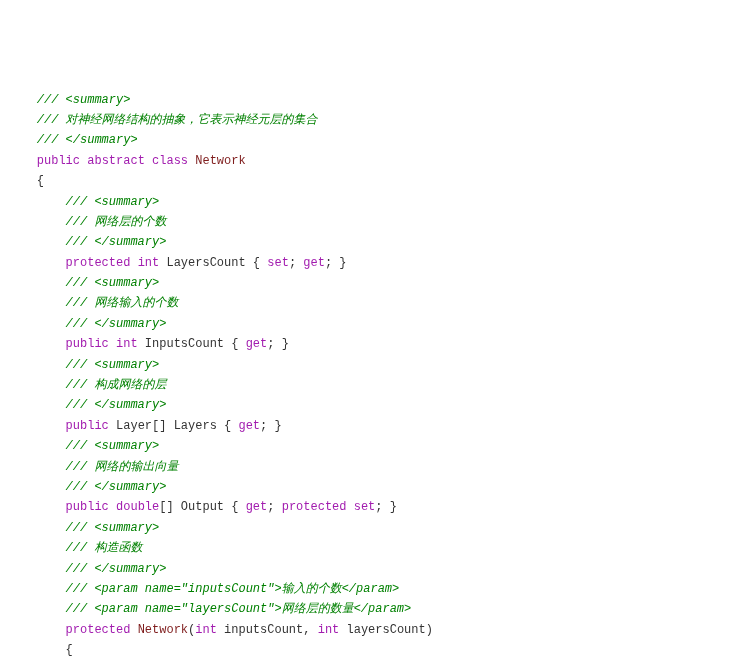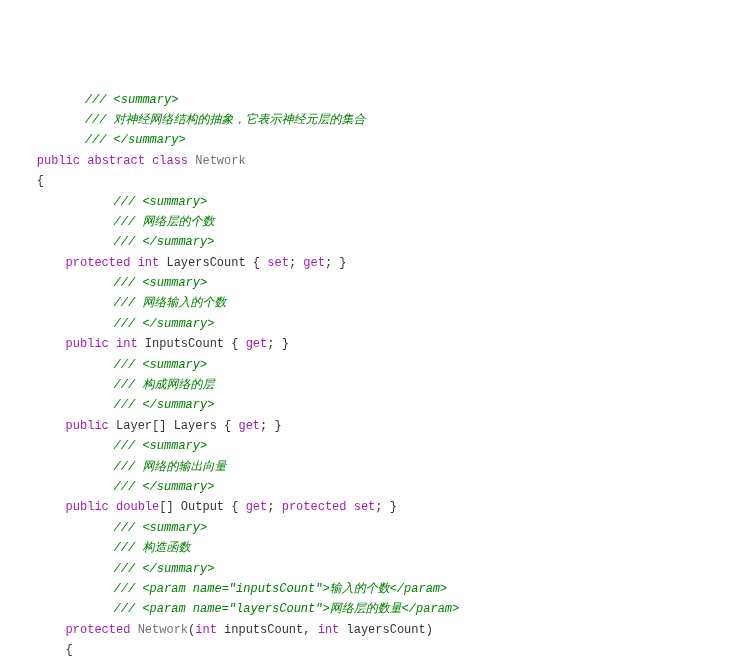--- a/index.html
+++ b/index.html
@@ -6,23 +6,23 @@
     margin: 0;
     padding: 8px;
     background: #ffffff;
     font-family: Consolas, Menlo, "Courier New", monospace;
     font-size: 12px;
     line-height: 1.7;
     color: #333333;
     white-space: pre;
   }
   .line { display: block; }
-  .cm  { color: #008000; font-style: italic; margin-left: 48px; }  
+  .cm  { color: #008000; font-style: italic; }  
   .kw  { color: #a21caf; }  
-  .ty  { color: #737373; }  
+  .ty  { color: #7f1d1d; }  
   .pl  { color: #333333; }
 </style>
 </head>
 <body>
 
 
 
 <div id="code-block"><span class="line">    <span class="cm">/// &lt;summary&gt;</span></span><span class="line">    <span class="cm">/// 对神经网络结构的抽象，它表示神经元层的集合</span></span><span class="line">    <span class="cm">/// &lt;/summary&gt;</span></span><span class="line">    <span class="kw">public</span><span class="pl"> </span><span class="kw">abstract</span><span class="pl"> </span><span class="kw">class</span><span class="pl"> </span><span class="ty">Network</span></span><span class="line">    <span class="pl">{</span></span><span class="line">        <span class="cm">/// &lt;summary&gt;</span></span><span class="line">        <span class="cm">/// 网络层的个数</span></span><span class="line">        <span class="cm">/// &lt;/summary&gt;</span></span><span class="line">        <span class="kw">protected</span><span class="pl"> </span><span class="kw">int</span><span class="pl"> LayersCount { </span><span class="kw">set</span><span class="pl">; </span><span class="kw">get</span><span class="pl">; }</span></span><span class="line"><span class="pl"></span></span><span class="line">        <span class="cm">/// &lt;summary&gt;</span></span><span class="line">        <span class="cm">/// 网络输入的个数</span></span><span class="line">        <span class="cm">/// &lt;/summary&gt;</span></span><span class="line">        <span class="kw">public</span><span class="pl"> </span><span class="kw">int</span><span class="pl"> InputsCount { </span><span class="kw">get</span><span class="pl">; }</span></span><span class="line"><span class="pl"></span></span><span class="line">        <span class="cm">/// &lt;summary&gt;</span></span><span class="line">        <span class="cm">/// 构成网络的层</span></span><span class="line">        <span class="cm">/// &lt;/summary&gt;</span></span><span class="line">        <span class="kw">public</span><span class="pl"> Layer[] Layers { </span><span class="kw">get</span><span class="pl">; }</span></span><span class="line"><span class="pl"></span></span><span class="line">        <span class="cm">/// &lt;summary&gt;</span></span><span class="line">        <span class="cm">/// 网络的输出向量</span></span><span class="line">        <span class="cm">/// &lt;/summary&gt;</span></span><span class="line">        <span class="kw">public</span><span class="pl"> </span><span class="kw">double</span><span class="pl">[] Output { </span><span class="kw">get</span><span class="pl">; </span><span class="kw">protected</span><span class="pl"> </span><span class="kw">set</span><span class="pl">; }</span></span><span class="line"><span class="pl"></span></span><span class="line">        <span class="cm">/// &lt;summary&gt;</span></span><span class="line">        <span class="cm">/// 构造函数</span></span><span class="line">        <span class="cm">/// &lt;/summary&gt;</span></span><span class="line">        <span class="cm">/// &lt;param name="inputsCount"&gt;输入的个数&lt;/param&gt;</span></span><span class="line">        <span class="cm">/// &lt;param name="layersCount"&gt;网络层的数量&lt;/param&gt;</span></span><span class="line">        <span class="kw">protected</span><span class="pl"> </span><span class="ty">Network</span><span class="pl">(</span><span class="kw">int</span><span class="pl"> inputsCount, </span><span class="kw">int</span><span class="pl"> layersCount)</span></span><span class="line">        <span class="pl">{</span></span><span class="line">            </span></div>
 
 

